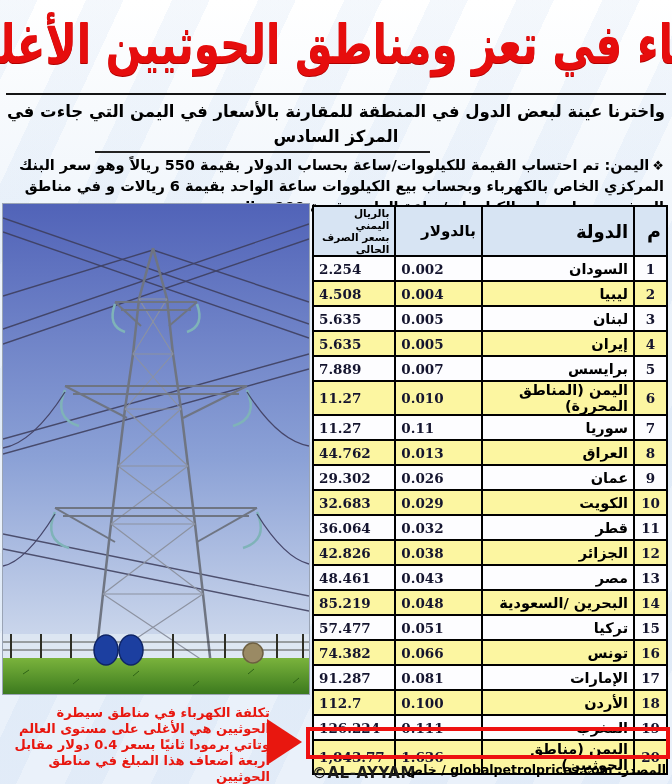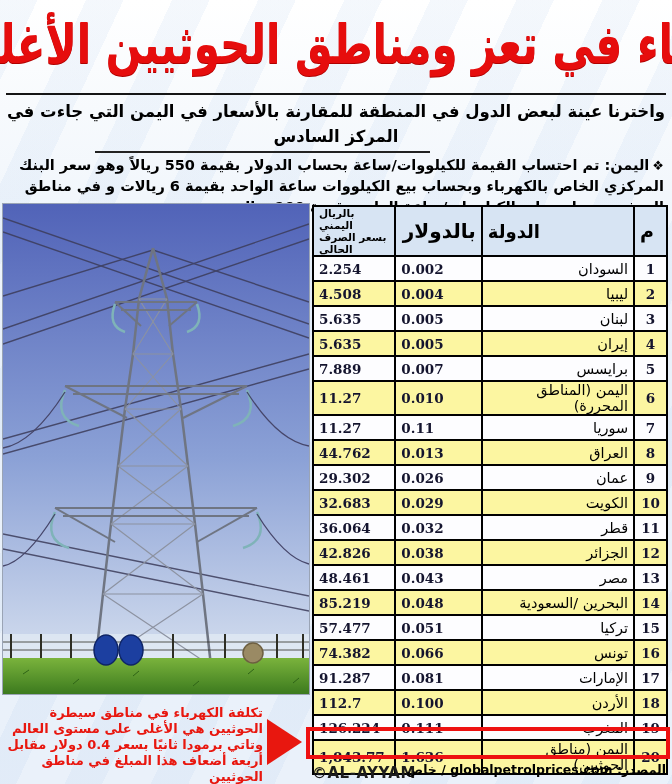--- a/index.html
+++ b/index.html
@@ -29,36 +29,36 @@
   .note .bullet{font-size:13px;margin-left:3px;}
   
   .photo{position:absolute;left:2px;top:203px;width:308px;height:492px;border:1px solid #9aa4b5;box-sizing:border-box;}
   .photo svg{display:block;}
   
   .price-table{
     position:absolute;left:312px;top:205px;width:356px;border-collapse:collapse;
     direction:rtl;table-layout:fixed;
   }
   .price-table th,.price-table td{border:2px solid #000;padding:0 5px;box-sizing:border-box;}
-  .price-table thead th{background:#d7e4f3;height:50px;text-align:left;color:#000;}
+  .price-table thead th{background:#d7e4f3;height:50px;text-align:right;color:#000;}
   th.col-rank{width:32px;font-size:19px;}
   th.col-country{width:148px;font-size:18px;}
-  th.col-usd{width:84px;font-size:20px;padding-left:22px;}
+  th.col-usd{width:84px;font-size:15px;padding-left:22px;}
   th.col-riyal{width:80px;font-size:10.5px;line-height:12px;}
   .price-table tbody tr{height:25px;background:#fdfdff;}
   .price-table tbody tr.alt{background:#fcf6a1;}
   td.col-rank{text-align:center;font-family:"DejaVu Serif",serif;font-weight:bold;font-size:13.5px;color:#14142e;}
-  td.col-country{text-align:right;font-weight:normal;font-size:14.5px;color:#000;}
+  td.col-country{text-align:right;font-weight:bold;font-size:14.5px;color:#000;}
   td.col-usd,td.col-riyal{text-align:left;font-family:"DejaVu Serif",serif;font-weight:bold;font-size:13.5px;color:#14142e;direction:ltr;}
   .highlight-frame{
     position:absolute;left:306px;top:727px;width:364px;height:32px;
     border:4px solid #ee1111;box-sizing:border-box;pointer-events:none;
   }
   
-  .callout{position:absolute;left:0;top:705px;width:263px;direction:rtl;text-align:right;
+  .callout{position:absolute;left:7px;top:705px;width:263px;direction:rtl;text-align:right;
            color:#e8170f;font-weight:bold;font-size:13px;line-height:16px;}
   .callout-arrow{
     position:absolute;left:267px;top:719px;width:0;height:0;
     border-top:23px solid transparent;border-bottom:23px solid transparent;
     border-left:35px solid #e8170f;
   }
   
   .footer-credit{position:absolute;left:312px;top:764px;font-size:15px;font-weight:600;color:#1c1c1c;letter-spacing:.5px;}
   .footer-source{position:absolute;right:6px;top:762px;direction:rtl;font-weight:bold;font-size:12.5px;color:#000;margin-left:36px;}
 </style>

